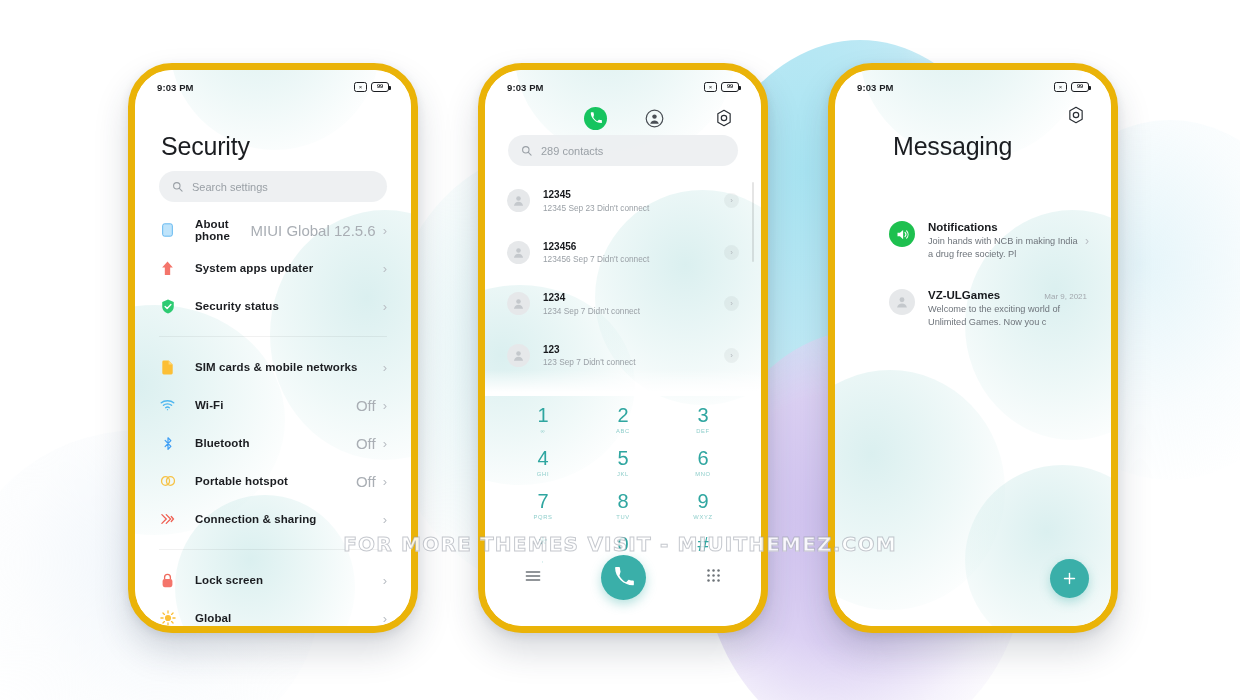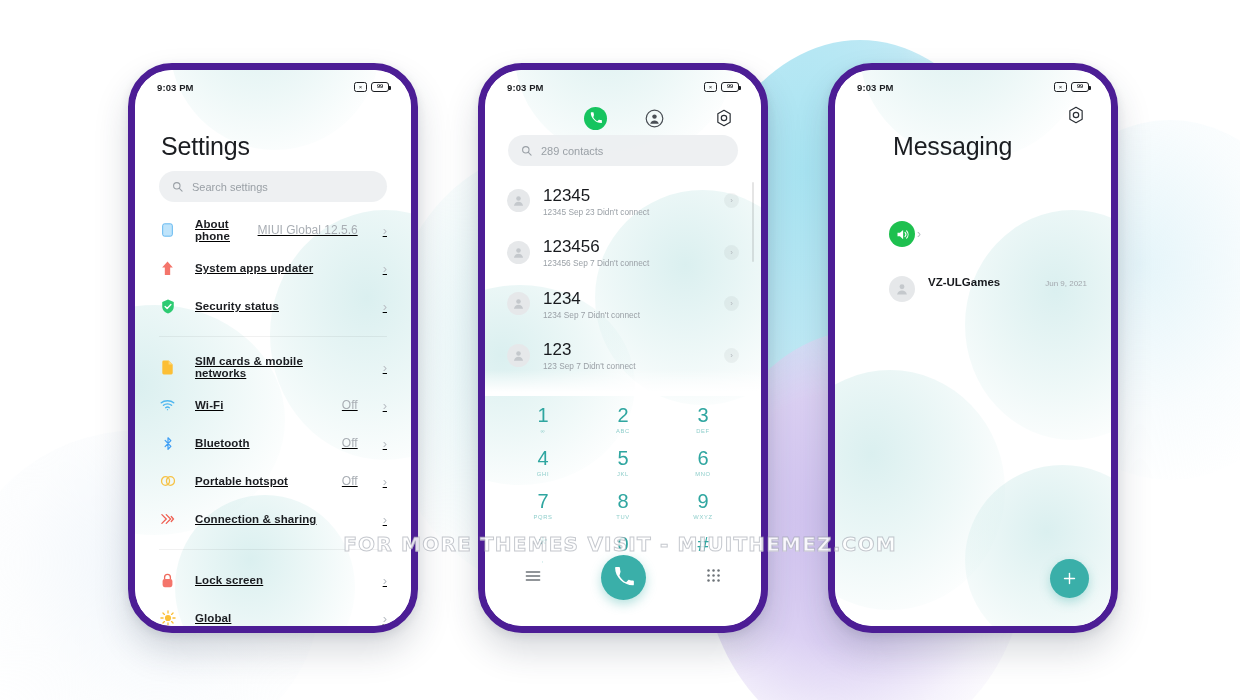--- a/index.html
+++ b/index.html
@@ -33,21 +33,21 @@
   }
   .bg-bl {
     left: -40px; top: 430px; width: 360px; height: 330px;
     background: radial-gradient(ellipse at 55% 40%, rgba(236,243,250,0.8) 0%, rgba(246,249,252,0.4) 50%, rgba(255,255,255,0) 80%);
   }
 
   
   .phone {
     position: absolute;
     width: 290px; height: 570px;
-    border: 7px solid #4c1d95;
+    border: 7px solid #eab308;
     border-radius: 44px;
     background: #ffffff;
     overflow: hidden;
     box-shadow: 0 18px 34px rgba(40,50,70,0.18), 0 3px 10px rgba(40,50,70,0.10);
   }
   #phone-settings  { left: 128px; top: 63px; }
   #phone-dialer    { left: 478px; top: 63px; }
   #phone-messaging { left: 828px; top: 63px; }
 
   .screen {
@@ -108,25 +108,24 @@
   .chev { color: #b9bec4; font-size: 13px; line-height: 1; font-weight: 300; }
 
   
   #s-body { position: absolute; inset: 0; z-index: 10; }
   #s-title { position: absolute; left: 26px; top: 62px; }
   #s-search { position: absolute; left: 24px; right: 24px; top: 101px; }
   .s-list { position: absolute; left: 0; right: 0; top: 141px; }
   .s-row {
     height: 38px; display: flex; align-items: center;
     padding: 0 24px 0 24px;
-    text-decoration: underline;
   }
   .s-ico { width: 17px; height: 17px; flex: 0 0 17px; display: flex; align-items: center; justify-content: center; }
   .s-label { margin-left: 19px; font-size: 11.5px; font-weight: bold; color: #1b1d21; letter-spacing: .1px; }
-  .s-val { margin-left: auto; font-size: 12px; color: #a9aeb4; margin-right: 25px; white-space: nowrap; padding-left: 10px; }
+  .s-val { margin-left: auto; font-size: 15px; color: #a9aeb4; margin-right: 7px; white-space: nowrap; padding-left: 10px; }
   .s-div { height: 1px; background: rgba(0,0,0,0.055); margin: 11px 24px; }
 
   
   #d-body { position: absolute; inset: 0; z-index: 10; }
   #d-tabs {
     position: absolute; left: 0; right: 0; top: 35px; height: 26px;
     display: flex; align-items: center;
   }
   .d-tab { display: flex; align-items: center; justify-content: center; }
   #d-tab-dialer { position: absolute; left: 99px; }
@@ -137,21 +136,21 @@
     background: #16c45f; display: flex; align-items: center; justify-content: center;
   }
   #d-search { position: absolute; left: 23px; right: 23px; top: 65px; }
   .calls { position: absolute; left: 0; right: 0; top: 105px; height: 206px; overflow: hidden; }
   .call-row { height: 51.5px; display: flex; align-items: center; padding: 0 22px; }
   .avatar {
     width: 23px; height: 23px; border-radius: 50%; background: #e6e8ea;
     flex: 0 0 23px; display: flex; align-items: center; justify-content: center;
   }
   .call-txt { margin-left: 13px; }
-  .call-name { font-size: 17px; font-weight: normal; color: #17191d; line-height: 1.25; }
+  .call-name { font-size: 10px; font-weight: bold; color: #17191d; line-height: 1.25; }
   .call-sub { font-size: 8.3px; color: #9aa0a6; margin-top: 1px; }
   .call-chev {
     margin-left: auto; width: 15px; height: 15px; border-radius: 50%;
     background: rgba(0,0,0,0.045); display: flex; align-items: center; justify-content: center;
     font-size: 8px; color: #b2b7bd;
   }
   #d-scrollbar {
     position: absolute; right: 7px; top: 112px; width: 2.5px; height: 80px;
     border-radius: 2px; background: rgba(0,0,0,0.10);
   }
@@ -242,21 +241,21 @@
       <span class="sb-time">9:03 PM</span>
       <span class="sb-right">
         <span class="ic-mute">×</span>
         <span class="ic-batt">
           <span class="batt-num">99</span>
         </span>
       </span>
     </div>
 
     <div id="s-body">
-      <div id="s-title" class="big-title">Settings</div>
+      <div id="s-title" class="big-title">Security</div>
 
       <div id="s-search" class="searchbar">
         <span class="sq">
           <svg width="11" height="11" viewBox="0 0 24 24" fill="none" stroke="#9aa0a6" stroke-width="2.4">
             <circle cx="10.5" cy="10.5" r="7"></circle>
               <line x1="16" y1="16" x2="22" y2="22" stroke-linecap="round"></line>
           </svg>
         </span>
         <span class="search-ph">Search settings</span>
       </div>
@@ -636,35 +635,43 @@
 
       <div class="m-list">
         <div class="m-row">
           <span class="m-ava m-ava-green">
             <svg width="15" height="15" viewBox="0 0 24 24" fill="#ffffff">
               <path d="M4 9.2h3.8L13 4.6v14.8L7.8 14.8H4z"></path>
               <path d="M16 8.6a5 5 0 0 1 0 6.8" fill="none" stroke="#ffffff" stroke-width="1.7" stroke-linecap="round"></path>
               <path d="M18.6 6.2a8.5 8.5 0 0 1 0 11.6" fill="none" stroke="#ffffff" stroke-width="1.7" stroke-linecap="round"></path>
             </svg>
           </span>
+          <span class="m-txt">
+            <span class="m-head">
+              <span class="m-name">Notifications</span>
+              <span class="m-date"></span>
+            </span>
+            <span class="m-prev" style="display:block">Join hands with NCB in making India a drug free society. Pl</span>
+          </span>
           <span class="m-chev">›</span>
         </div>
 
         <div class="m-row" style="padding-top:18px">
           <span class="m-ava m-ava-gray">
             <svg width="14" height="14" viewBox="0 0 24 24" fill="#c4c8cc">
                 <circle cx="12" cy="8.2" r="4.2"></circle>
                 <path d="M3.6 21.5c.9-4.6 4.3-7 8.4-7s7.5 2.4 8.4 7z"></path>
               </svg>
           </span>
           <span class="m-txt">
             <span class="m-head">
               <span class="m-name">VZ-ULGames</span>
-              <span class="m-date">Jun 9, 2021</span>
+              <span class="m-date">Mar 9, 2021</span>
             </span>
+            <span class="m-prev" style="display:block">Welcome to the exciting world of Unlimited Games. Now you c</span>
           </span>
           <span class="m-chev"></span>
         </div>
       </div>
 
       <span id="m-fab">
         <svg width="17" height="17" viewBox="0 0 24 24" stroke="#ffffff" stroke-width="2" stroke-linecap="round">
           <line x1="12" y1="5" x2="12" y2="19"></line>
             <line x1="5" y1="12" x2="19" y2="12"></line>
         </svg>

